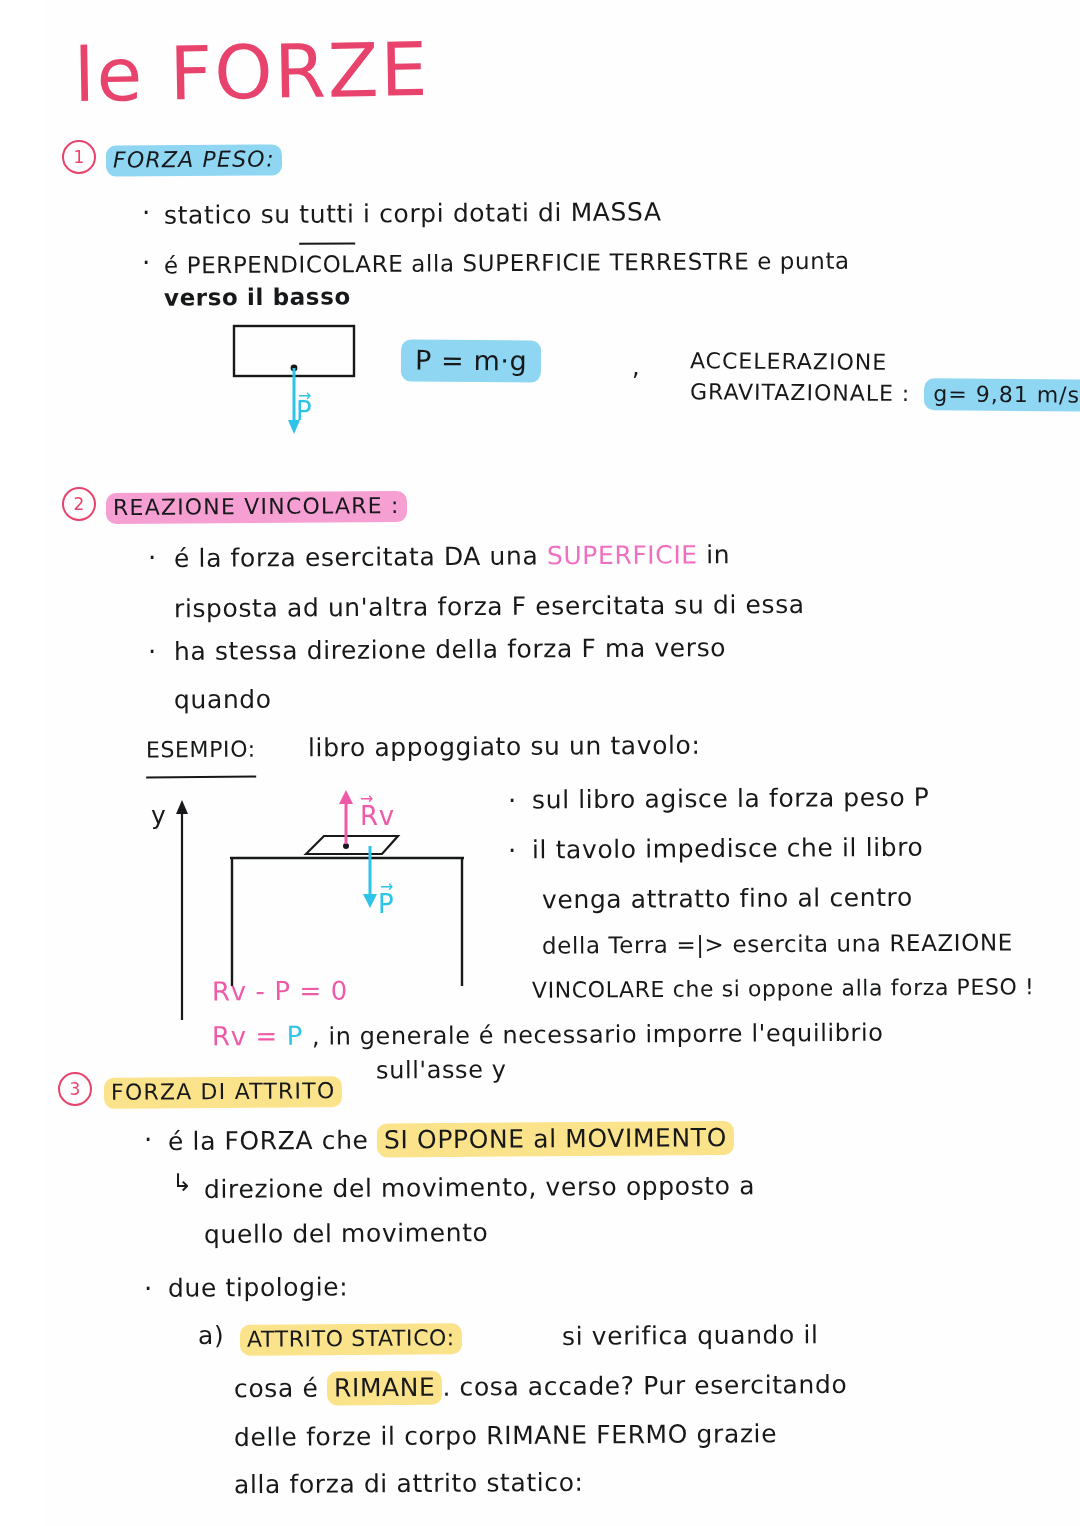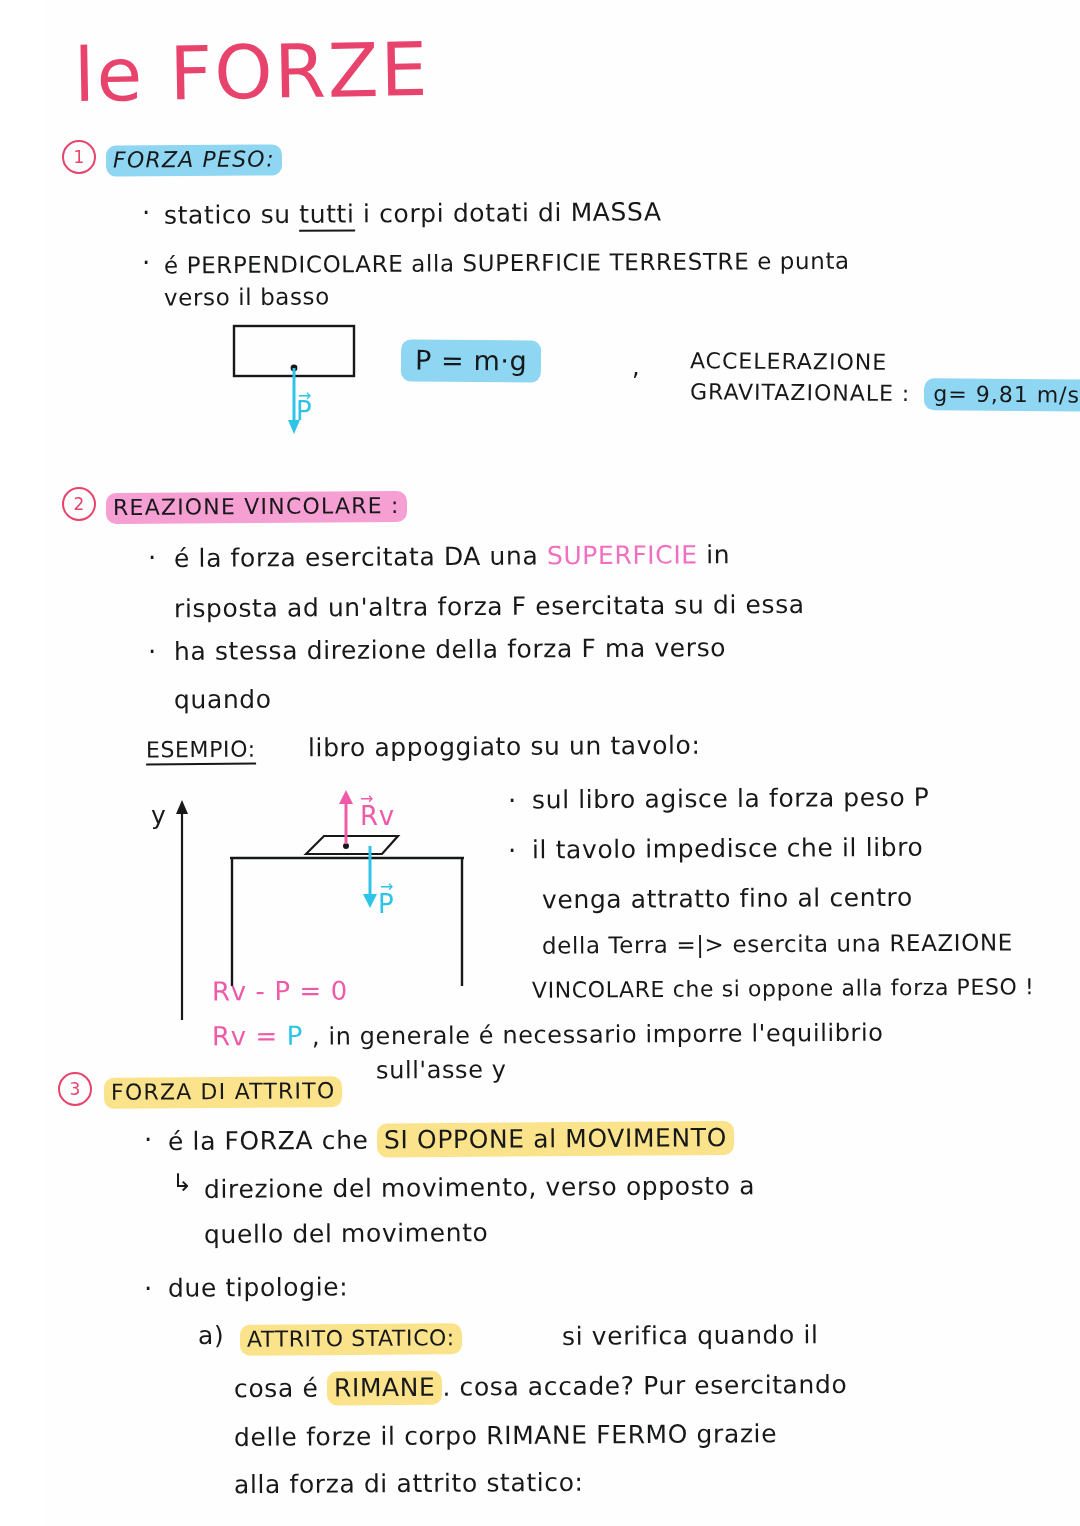--- a/index.html
+++ b/index.html
@@ -74,21 +74,21 @@
 
   .abs { position: absolute; white-space: nowrap; }
 
   .bullet {
     position: absolute;
     font-size: 26px;
     line-height: 1;
     color: #17181a;
   }
 
-  .uline { border-bottom: 2px solid #17181a; padding-bottom: 1px; }
+  .uline { border-bottom: 2px solid #17181a; padding-bottom: 14px; }
 
   .pinktext { color: #f06fc0; }
   .cyantext { color: #2ec4e8; }
   .pinkstrong { color: #ef5aa8; }
 
   svg { position: absolute; overflow: visible; }
 
   .sec-head { font-size: 22px; letter-spacing: 1.2px; }
   .body-txt { font-size: 25px; }
   .body-sm  { font-size: 22px; }
@@ -107,21 +107,21 @@
     <span class="hl hl-blue">FORZA PESO:</span>
   </div>
 
   <div class="bullet" style="left:96px; top:200px;">·</div>
   <div class="abs hw body-txt tilt-2" style="left:118px; top:198px;">
     <span>statico su </span><span class="uline">tutti</span><span> i corpi dotati di MASSA</span>
   </div>
 
   <div class="bullet" style="left:96px; top:250px;">·</div>
   <div class="abs hw body-txt tilt-2" style="left:118px; top:249px; font-size:23px;">é PERPENDICOLARE alla SUPERFICIE TERRESTRE e punta</div>
-  <div class="abs hw body-txt tilt-2" style="left:118px; top:283px; font-size:23px;">verso il basso</div>
+  <div class="abs hw body-txt tilt-2" style="left:118px; top:283px; font-size:23px;font-weight:bold;">verso il basso</div>
 
   <svg style="left:186px; top:322px; width:300px; height:120px;">
     <rect x="2" y="4" width="120" height="50" fill="none" stroke="#17181a" stroke-width="2.4"></rect>
     <circle cx="62" cy="46" r="3.4" fill="#17181a"></circle>
     <line x1="62" y1="46" x2="62" y2="105" stroke="#2ec4e8" stroke-width="3"></line>
     <polygon points="62,112 56,98 68,98" fill="#2ec4e8"></polygon>
   </svg>
   <div class="abs hw cyantext" style="left:250px; top:395px; font-size:26px;">
     <span style="position:relative;">
       <span style="position:absolute; left:2px; top:-10px; font-size:16px;">→</span>

